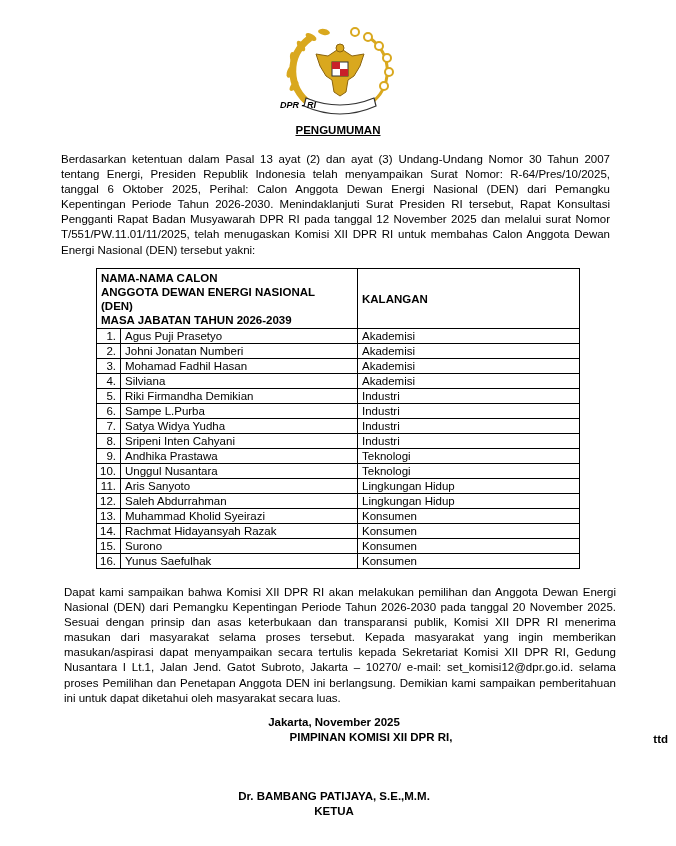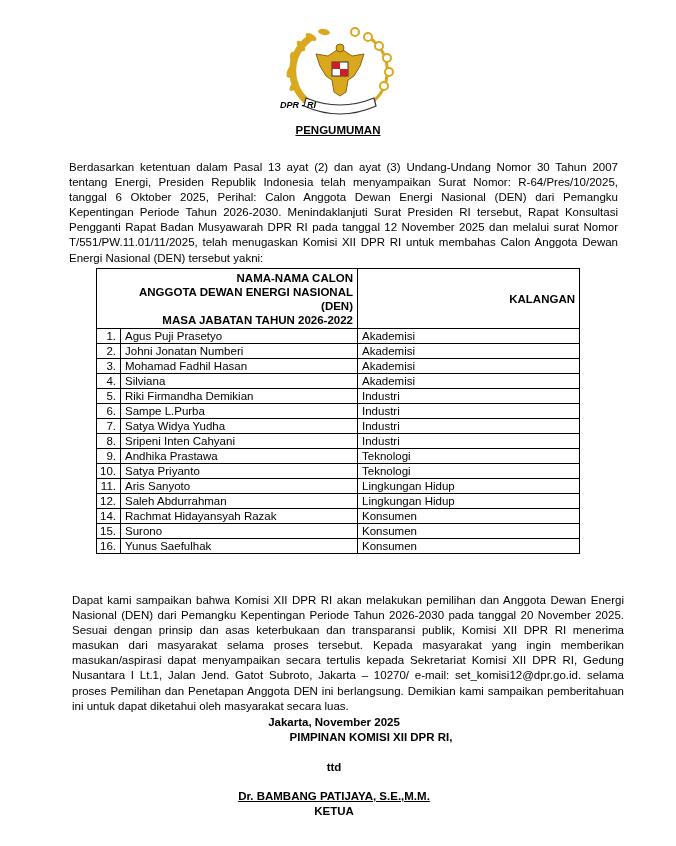--- a/index.html
+++ b/index.html
@@ -7,35 +7,35 @@
     width: 676px; height: 846px; position: relative; overflow: hidden;
     font-family: "Liberation Sans", sans-serif; color: #000;
   }
   .logo { position: absolute; left: 280px; top: 26px; width: 120px; height: 92px; }
   .title {
     position: absolute; left: 0; width: 676px; top: 124px;
     text-align: center; font-weight: bold; font-size: 11.5px; text-decoration: underline;
   }
   .para {
     position: absolute; left: 61px; width: 549px;
-    font-size: 11.5px; line-height: 15.1px; text-align: justify; margin: 8px;
+    font-size: 11.5px; line-height: 15.1px; text-align: justify; margin: 0;
   }
   .p1 { top: 152px; }
   .p2 { top: 585px; left: 64px; width: 552px; }
   table.cand {
     position: absolute; left: 96px; top: 268px; width: 484px;
     border-collapse: collapse; font-size: 11.5px;
   }
   table.cand td, table.cand th { border: 1px solid #000; padding: 0 4px; }
-  table.cand th { font-weight: bold; text-align: right; line-height: 14px; padding: 2px 4px 1px; }
+  table.cand th { font-weight: bold; text-align: left; line-height: 14px; padding: 2px 4px 1px; }
   table.cand td { height: 14px; line-height: 14px; }
   td.no { width: 17px; text-align: right; padding-right: 4px !important; padding-left: 2px !important; }
   td.name { width: 228px; }
   .sign { position: absolute; left: 0; width: 668px; text-align: center; font-size: 11.5px; font-weight: bold; }
-  .u { text-decoration: underline; }
+  .u { }
 </style>
 </head>
 <body>
 
 <div class="logo">
   <svg width="120" height="92" viewBox="0 0 120 92">
 
     <path d="M30 78 C8 62 6 30 30 12" fill="none" stroke="#d9a81e" stroke-width="7"></path>
     <g fill="#d9a81e">
       <ellipse cx="14" cy="60" rx="6" ry="3" transform="rotate(-50 14 60)"></ellipse>
@@ -71,21 +71,21 @@
 
 <p class="para p1">Berdasarkan ketentuan dalam Pasal 13 ayat (2) dan ayat (3) Undang-Undang Nomor 30 Tahun 2007 tentang Energi, Presiden Republik Indonesia telah menyampaikan Surat Nomor: R-64/Pres/10/2025, tanggal 6 Oktober 2025, Perihal: Calon Anggota Dewan Energi Nasional (DEN) dari Pemangku Kepentingan Periode Tahun 2026-2030. Menindaklanjuti Surat Presiden RI tersebut, Rapat Konsultasi Pengganti Rapat Badan Musyawarah DPR RI pada tanggal 12 November 2025 dan melalui surat Nomor T/551/PW.11.01/11/2025, telah menugaskan Komisi XII DPR RI untuk membahas Calon Anggota  Dewan Energi Nasional (DEN) tersebut yakni:</p>
 
 <table class="cand">
   <thead>
     <tr>
       <th colspan="2">
         <div>NAMA-NAMA CALON</div>
         <div>ANGGOTA DEWAN ENERGI NASIONAL</div>
         <div>(DEN)</div>
-        <div>MASA JABATAN TAHUN 2026-2022</div>
+        <div>MASA JABATAN TAHUN 2026-2039</div>
       </th>
       <th>KALANGAN</th>
     </tr>
   </thead>
   <tbody id="rows">
       <tr>
         <td class="no">1.</td>
         <td class="name">Agus Puji Prasetyo</td>
         <td class="kalangan">Akademisi</td>
       </tr>
@@ -124,32 +124,37 @@
         <td class="name">Sripeni Inten Cahyani</td>
         <td class="kalangan">Industri</td>
       </tr>
       <tr>
         <td class="no">9.</td>
         <td class="name">Andhika Prastawa</td>
         <td class="kalangan">Teknologi</td>
       </tr>
       <tr>
         <td class="no">10.</td>
-        <td class="name">Satya Priyanto</td>
+        <td class="name">Unggul Nusantara</td>
         <td class="kalangan">Teknologi</td>
       </tr>
       <tr>
         <td class="no">11.</td>
         <td class="name">Aris Sanyoto</td>
         <td class="kalangan">Lingkungan Hidup</td>
       </tr>
       <tr>
         <td class="no">12.</td>
         <td class="name">Saleh Abdurrahman</td>
         <td class="kalangan">Lingkungan Hidup</td>
+      </tr>
+      <tr>
+        <td class="no">13.</td>
+        <td class="name">Muhammad Kholid Syeirazi</td>
+        <td class="kalangan">Konsumen</td>
       </tr>
       <tr>
         <td class="no">14.</td>
         <td class="name">Rachmat Hidayansyah Razak</td>
         <td class="kalangan">Konsumen</td>
       </tr>
       <tr>
         <td class="no">15.</td>
         <td class="name">Surono</td>
         <td class="kalangan">Konsumen</td>
@@ -159,15 +164,15 @@
         <td class="name">Yunus Saefulhak</td>
         <td class="kalangan">Konsumen</td>
       </tr>
     </tbody>
 </table>
 
 <p class="para p2">Dapat kami sampaikan bahwa Komisi XII DPR RI akan melakukan pemilihan dan Anggota Dewan Energi Nasional (DEN) dari Pemangku Kepentingan Periode Tahun 2026-2030 pada tanggal 20 November 2025. Sesuai dengan prinsip dan asas keterbukaan dan transparansi publik, Komisi XII DPR RI menerima masukan dari masyarakat selama proses tersebut. Kepada masyarakat yang ingin memberikan masukan/aspirasi dapat menyampaikan secara tertulis kepada Sekretariat Komisi XII DPR RI, Gedung Nusantara I Lt.1, Jalan Jend. Gatot Subroto, Jakarta – 10270/ e-mail: set_komisi12@dpr.go.id. selama proses Pemilihan dan Penetapan Anggota DEN ini berlangsung. Demikian kami sampaikan pemberitahuan ini untuk dapat diketahui oleh masyarakat secara luas.</p>
 
 <div class="sign" style="top:716px;">Jakarta,      November   2025</div>
 <div class="sign" style="top:731px;padding-left:37px;">PIMPINAN  KOMISI  XII DPR RI,</div>
-<div class="sign" style="top:761px;">ttd</div>
+<div class="sign" style="top:733px;text-align:right;">ttd</div>
 <div class="sign" style="top:790px;"><span class="u">Dr. BAMBANG PATIJAYA, S.E.,M.M.</span></div>
 <div class="sign" style="top:805px;">KETUA</div>
 
 </body></html>

